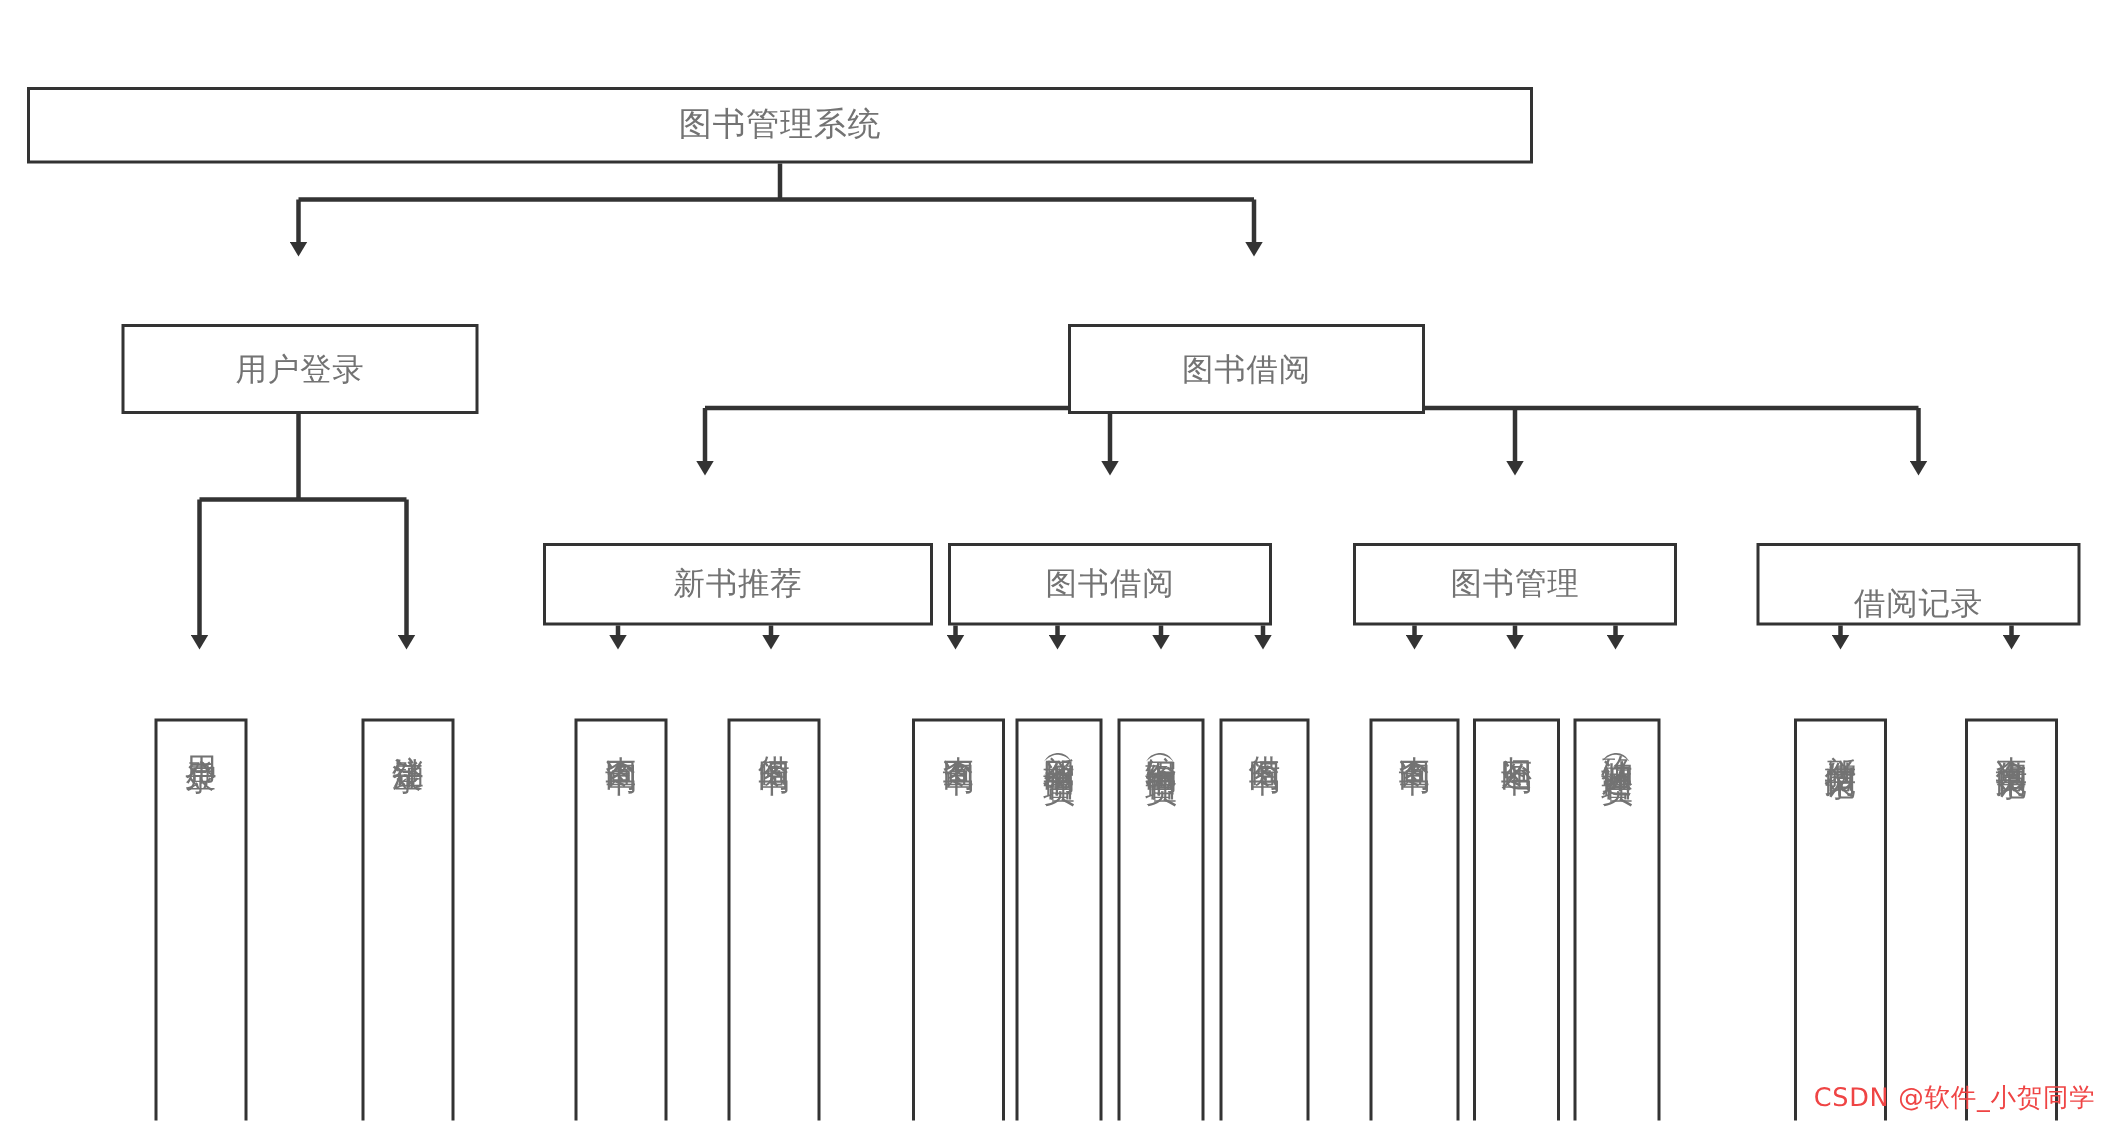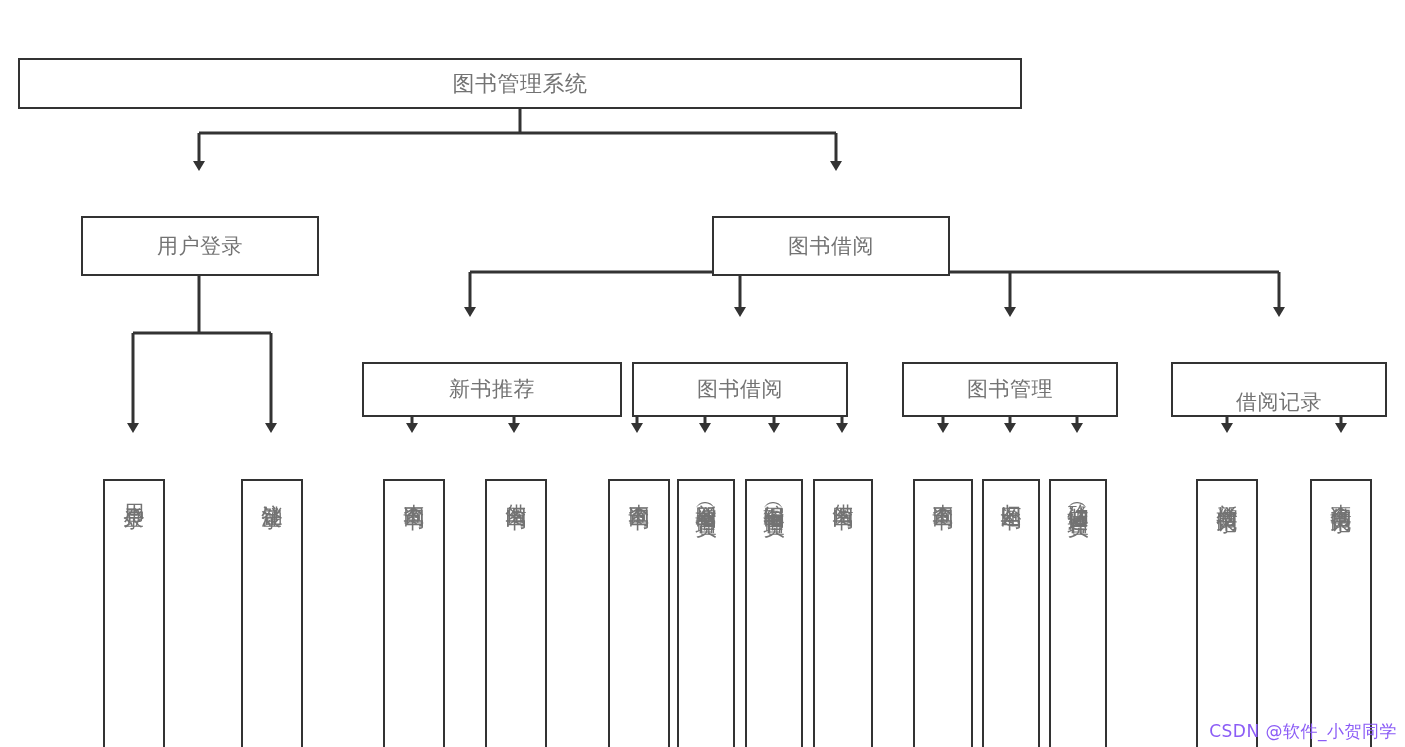--- a/index.html
+++ b/index.html
@@ -46,21 +46,21 @@
     text-orientation:upright;
     font-size:21px;
     letter-spacing:2px;
     line-height:1.05;
     white-space:nowrap;
   }
   .watermark{
     position:absolute;
     right:8px;bottom:4px;
     font-size:17px;
-    color:#8b5cf6;
+    color:#ef4444;
     letter-spacing:0.5px;
     white-space:nowrap;
     font-family:"DejaVu Sans","Liberation Sans",sans-serif;
   }
 </style>
 </head>
 <body>
 
 <div id="stage">
 

